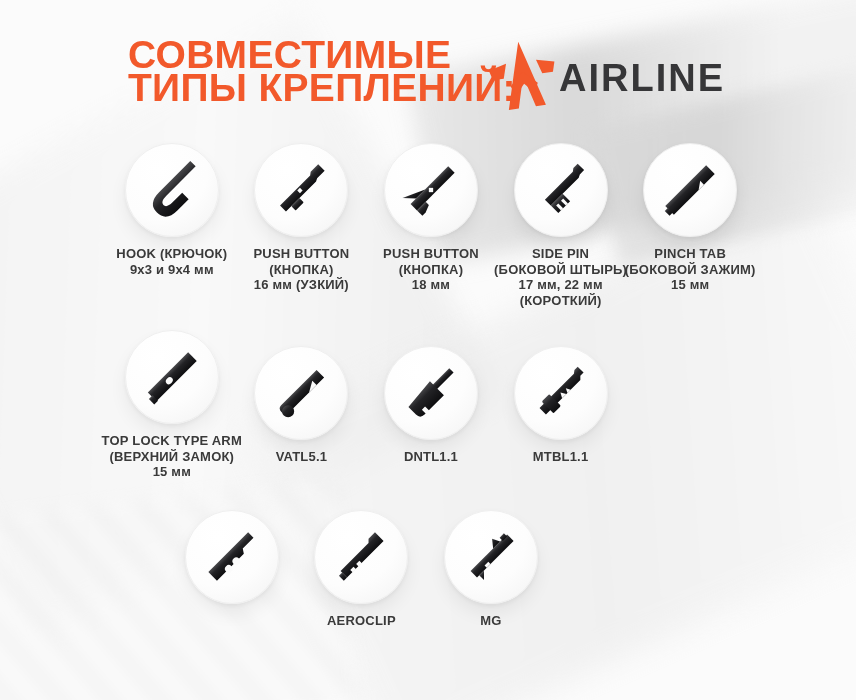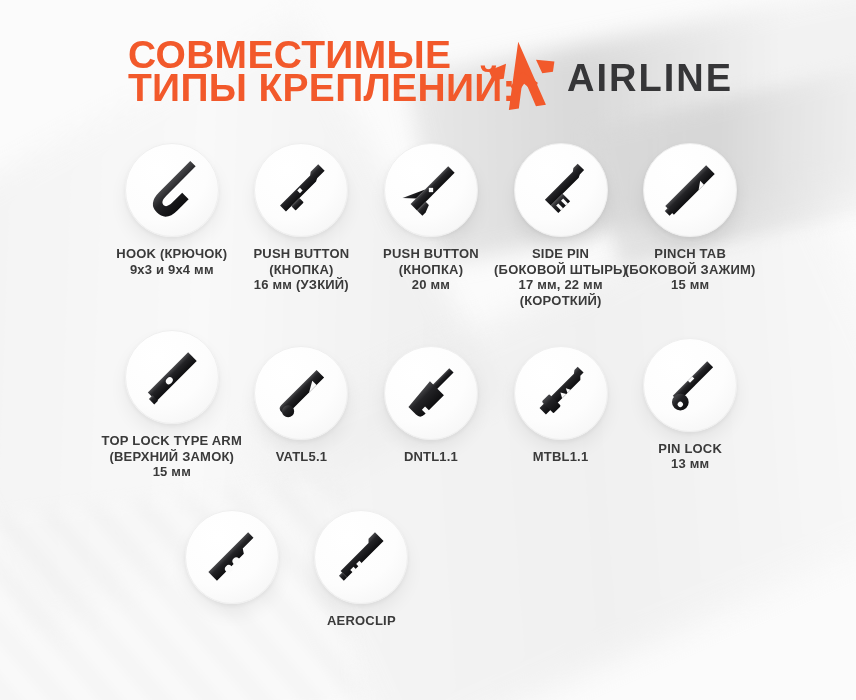--- a/index.html
+++ b/index.html
@@ -29,21 +29,21 @@
 
   .page-title {
     position: absolute; left: 128px; top: 38px;
     color: var(--accent, #F2592B);
     font-size: 39px; font-weight: bold; line-height: 33px;
     letter-spacing: .3px; text-transform: uppercase;
   }
   .brand-logo { position: absolute; left: 487px; top: 40px; display: flex; align-items: center; }
   .logo-mark { width: 72px; height: 72px; }
   .brand-name {
-    margin-left: 8px; margin-top: 4px;
+    margin-left: 0; margin-top: 4px;
     font-size: 38px; font-weight: bold; letter-spacing: 2px;
     color: var(--brand-text, #363638);
     text-align: right;
   }
 
   .row { position: absolute; display: flex; }
   .row-1 { left: 107px; top: 143px; }
   .row-2 { left: 107px; top: 330px; align-items: center; }
   .row-3 { left: 167px; top: 510px; }
   .adapter-col { width: 129.6px; display: flex; flex-direction: column; align-items: center; }
@@ -246,21 +246,21 @@
   </div>
     <div class="adapter-col">
     <div class="circle">
       <svg>
           <use href="#push-button-19-adapter-icon"></use>
         </svg>
     </div>
     <div class="adapter-label">
         <div class="label-line">PUSH BUTTON</div>
         <div class="label-line">(КНОПКА)</div>
-        <div class="label-line">20 мм</div>
+        <div class="label-line">18 мм</div>
       </div>
   </div>
     <div class="adapter-col">
     <div class="circle">
       <svg>
           <use href="#side-pin-adapter-icon"></use>
         </svg>
     </div>
     <div class="adapter-label">
         <div class="label-line">SIDE PIN</div>
@@ -318,43 +318,42 @@
     <div class="adapter-col">
     <div class="circle">
       <svg>
           <use href="#mtbl-adapter-icon"></use>
         </svg>
     </div>
     <div class="adapter-label">
         <div class="label-line">MTBL1.1</div>
       </div>
   </div>
-    <div class="adapter-col">
-    <div class="circle">
-      <svg>
-          <use href="#pin-lock-adapter-icon"></use>
-        </svg>
-    </div>
-    <div class="adapter-label">
-        <div class="label-line">PIN LOCK</div>
-        <div class="label-line">13 мм</div>
-      </div>
-  </div>
   </div>
 <div class="row row-3">
     <div class="adapter-col">
     <div class="circle">
       <svg>
           <use href="#claw-adapter-icon"></use>
         </svg>
     </div>
   </div>
     <div class="adapter-col">
     <div class="circle">
       <svg>
           <use href="#aeroclip-adapter-icon"></use>
         </svg>
     </div>
     <div class="adapter-label">
         <div class="label-line">AEROCLIP</div>
       </div>
   </div>
+    <div class="adapter-col">
+    <div class="circle">
+      <svg>
+          <use href="#mg-adapter-icon"></use>
+        </svg>
+    </div>
+    <div class="adapter-label">
+        <div class="label-line">MG</div>
+      </div>
+  </div>
   </div>
 
 </body></html>

